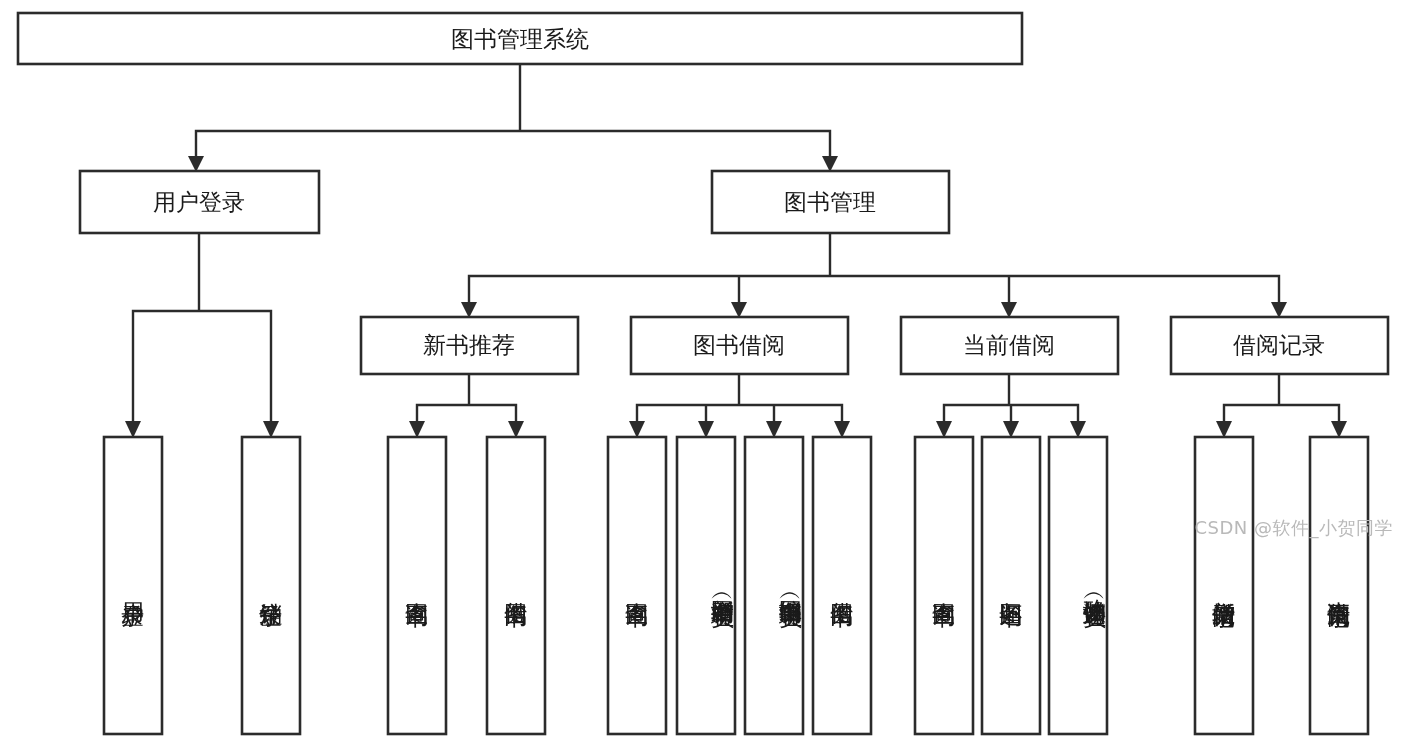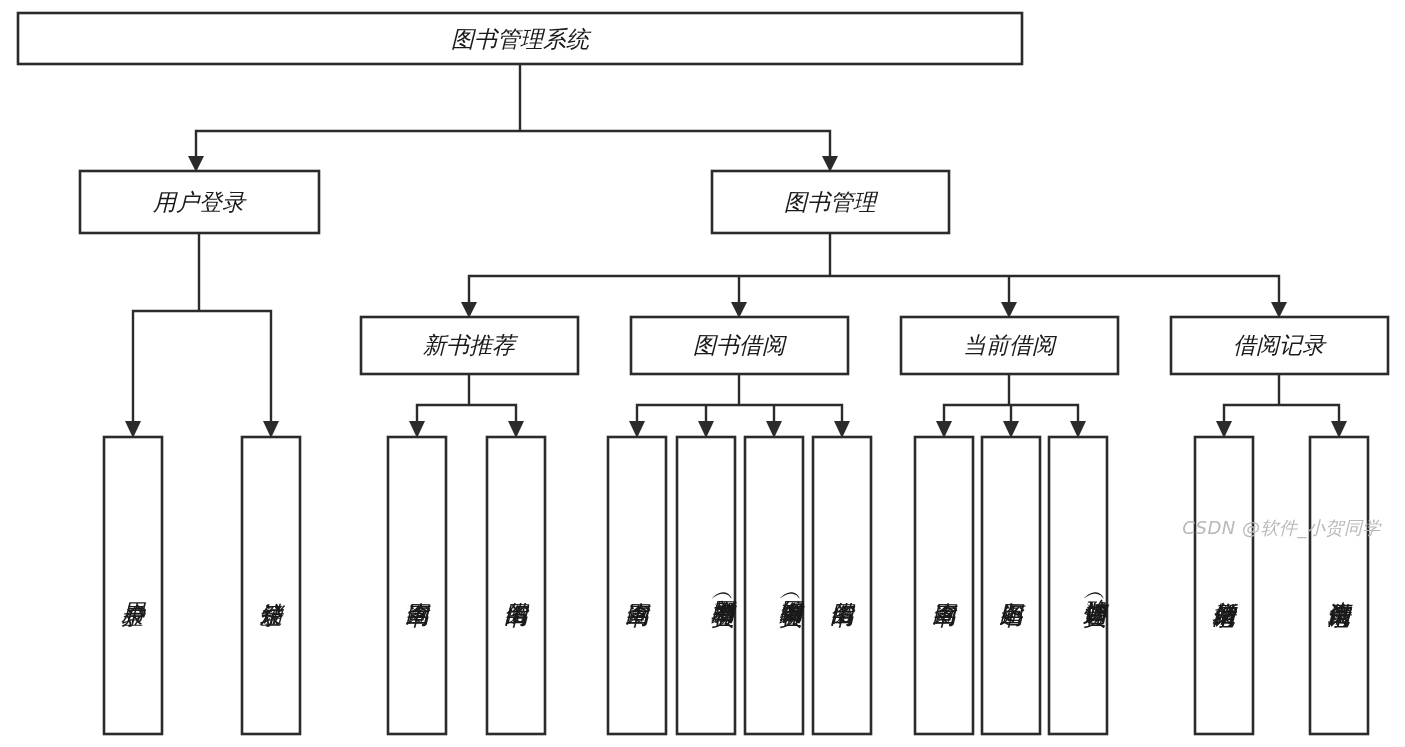--- a/index.html
+++ b/index.html
@@ -11,21 +11,20 @@
     font-family: "DejaVu Sans", "Liberation Sans", sans-serif;
     width: 1405px;
     height: 747px;
     overflow: hidden;
   }
   #diagram-root {
     position: relative;
     width: 1405px;
     height: 546px;
     background: #ffffff;
-    font-style: italic;
   }
   svg#flowchart {
     position: absolute;
     top: 0;
     left: 0;
     width: 1405px;
     height: 747px;
     display: block;
   }
   .node-box {
@@ -61,21 +60,21 @@
     letter-spacing: 1px;
     display: flex;
     align-items: center;
     justify-content: center;
     text-align: center;
     pointer-events: none;
     white-space: nowrap;
   }
   .watermark {
     position: absolute;
-    right: 24px;
+    right: 12px;
     bottom: 6px;
     font-family: "DejaVu Sans", "Liberation Sans", sans-serif;
     font-size: 18px;
     color: #b9b9b9;
     letter-spacing: 0.5px;
     white-space: nowrap;
   }
 </style>
 </head>
 <body>

